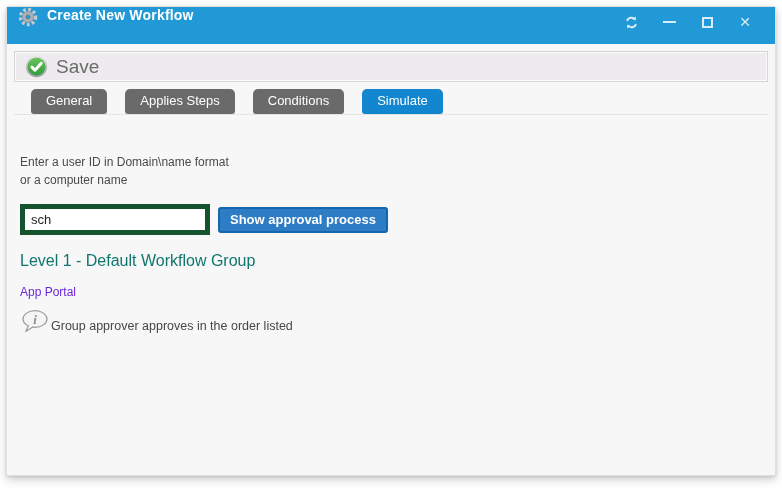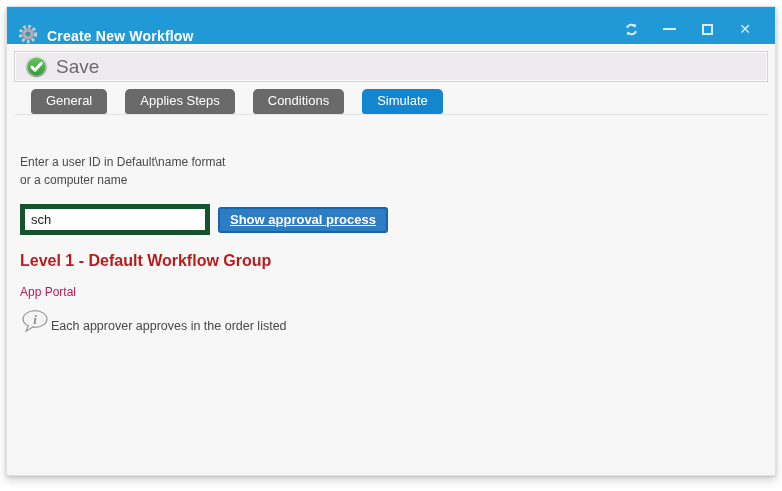--- a/index.html
+++ b/index.html
@@ -9,21 +9,21 @@
   }
   .window{
     position:absolute;left:6px;top:6px;width:770px;height:470px;
     background:#f7f7f7;border:1px solid #e0e0e0;border-radius:2px;
     box-shadow:0 4px 10px rgba(0,0,0,0.18),0 1px 3px rgba(0,0,0,0.12);
     display:flex;flex-direction:column;box-sizing:border-box;
   }
   
   .titlebar{
     height:37px;background:var(--accent,#2199d6);
-    display:flex;align-items:flex-end;padding:0 11px;flex:0 0 auto;
+    display:flex;align-items:flex-start;padding:0 11px;flex:0 0 auto;
   }
   .titlebar .gear{width:20px;height:20px;margin-right:9px;flex:0 0 auto;}
   .title-text{color:#ffffff;font-weight:bold;font-size:14px;letter-spacing:.2px;}
   .win-controls{margin-left:auto;display:flex;align-items:center;gap:0;}
   .win-btn{
     width:38px;height:30px;display:flex;align-items:center;justify-content:center;
     color:#d8edf9;font-size:14px;cursor:pointer;background:transparent;border:none;
   }
   .win-btn.maximize span{display:block;width:11px;height:11px;border:2px solid #d8edf9;box-sizing:border-box;}
   .win-btn.minimize span{display:block;width:13px;height:2px;background:#d8edf9;}
@@ -49,24 +49,24 @@
   .panel{flex:1;padding:38px 6px 0 6px;min-height:0;}
   .instructions{font-size:12px;color:#4a4a4a;line-height:18px;white-space:pre-line;}
   .sim-row{margin-top:15px;display:flex;align-items:center;}
   .sim-input{
     width:168px;height:17px;border:5px solid #14532d;background:#ffffff;
     font-size:13px;color:#222;padding:2px 6px;font-family:"Liberation Sans",sans-serif;
   }
   .show-btn{
     margin-left:8px;background:var(--button-blue,#2d7cc4);color:#ffffff;
     border:2px solid #1566ae;border-radius:3px;font-size:13px;font-weight:bold;
-    padding:3px 10px 4px 10px;cursor:pointer;font-family:"Liberation Sans",sans-serif;text-decoration:underline;
+    padding:3px 10px 4px 10px;cursor:pointer;font-family:"Liberation Sans",sans-serif;
   }
-  .level-heading{margin-top:17px;font-size:16px;font-weight:bold;color:#b91c1c;}
-  .group-name{margin-top:15px;font-size:12px;color:#be185d;}
+  .level-heading{margin-top:17px;font-size:16px;font-weight:normal;color:#0f766e;}
+  .group-name{margin-top:15px;font-size:12px;color:#6d28d9;}
   .info-row{margin-top:10px;display:flex;align-items:flex-end;}
   .info-row .bubble{flex:0 0 auto;}
   .info-text{font-size:12.5px;color:#474747;margin-left:1px;padding-bottom:2px;}
 </style>
 </head>
 <body>
 
 <div class="window">
 
   <div class="titlebar">
@@ -122,36 +122,36 @@
     </div>
 
     <div class="tab-strip">
         <button class="tab">General</button>
         <button class="tab">Applies Steps</button>
         <button class="tab">Conditions</button>
         <button class="tab active">Simulate</button>
       </div>
 
     <div class="panel">
-      <div class="instructions">Enter a user ID in Default\name format
+      <div class="instructions">Enter a user ID in Domain\name format
 or a computer name</div>
 
       <div class="sim-row">
         <input class="sim-input" type="text" value="sch" style="">
         <button class="show-btn">Show approval process</button>
       </div>
 
       <div class="level-heading">Level 1 - Default Workflow Group</div>
 
       <div class="group-name">App Portal</div>
 
       <div class="info-row">
         <svg class="bubble" width="30" height="26" viewBox="0 0 30 26">
           <ellipse cx="15" cy="10" rx="12" ry="8.3" fill="#f4f4f4" stroke="#9b9b9b" stroke-width="1.2"></ellipse>
           <path d="M8.5 16.2 L5.8 22.5 L13.5 17.6" fill="#f4f4f4" stroke="#9b9b9b" stroke-width="1.2" stroke-linejoin="round"></path>
           <text x="15" y="14.5" font-family="Liberation Serif, serif" font-style="italic" font-weight="bold" font-size="13" fill="#8d8d8d" text-anchor="middle">i</text>
         </svg>
-        <span class="info-text">Each approver approves in the order listed</span>
+        <span class="info-text">Group approver approves in the order listed</span>
       </div>
     </div>
 
   </div>
 </div>
 
 </body></html>

